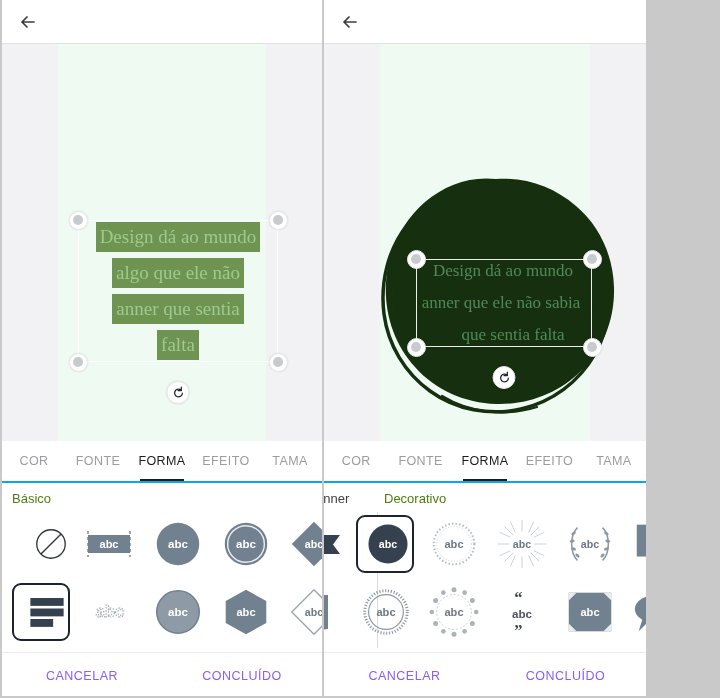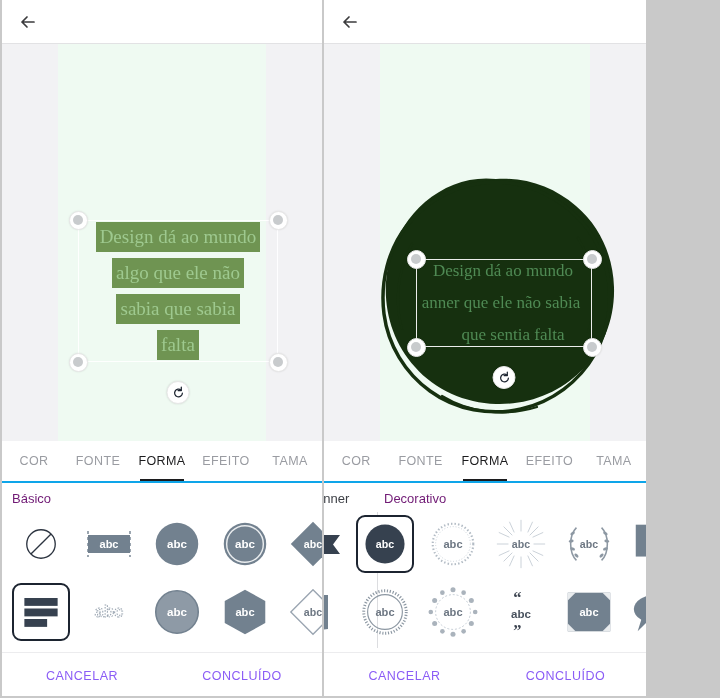--- a/index.html
+++ b/index.html
@@ -116,28 +116,28 @@
     font-family:"Liberation Sans", sans-serif;
   }
   .tab.active { color:#1c1c1e; font-weight:400; }
   .tab.active::after {
     content:""; position:absolute; left:16%; right:16%; bottom:0; height:2.5px; background:#1c1c1e;
   }
 
   
   .picker { background:#fff; flex: 0 0 auto; position:relative; }
   .sec-title {
-    font-size: 13px; color:#701a75; padding: 8px 0 2px 10px;
+    font-size: 13px; color:#4d7c0f; padding: 8px 0 2px 10px;
     font-family:"Liberation Sans", sans-serif;
   }
   .grid { position:relative; padding: 2px 0 6px 0; }
   .row { display:flex; align-items:center; height: 68px; }
   .cell {
     width: 58px; min-width:58px; height: 58px;
-    display:flex; align-items:center; justify-content:center;
+    display:flex; align-items:center; justify-content:flex-end;
     margin-left: 10px; position:relative;
   }
   .cell.sel {
     border: 2.5px solid #1c2430; border-radius: 9px; background:#fff;
   }
   .divider-v {
     position:absolute; top:8px; bottom:8px; width:1px; background:#dcdde0;
   }
 
   
@@ -172,21 +172,21 @@
 
     <div class="canvas">
       <div class="artboard"></div>
 
       <div class="textblock">
         <div class="selbox"></div>
 
         <div class="lines">
           <span class="hl-line wide">Design dá ao mundo</span>
           <span class="hl-line">algo que ele não</span>
-          <span class="hl-line">sabia que sabia</span>
+          <span class="hl-line">anner que sentia</span>
           <span class="hl-line">falta</span>
         </div>
 
         <span class="handle h-tl">
             <i></i>
           </span>
         <span class="handle h-tr">
             <i></i>
           </span>
         <span class="handle h-bl">

